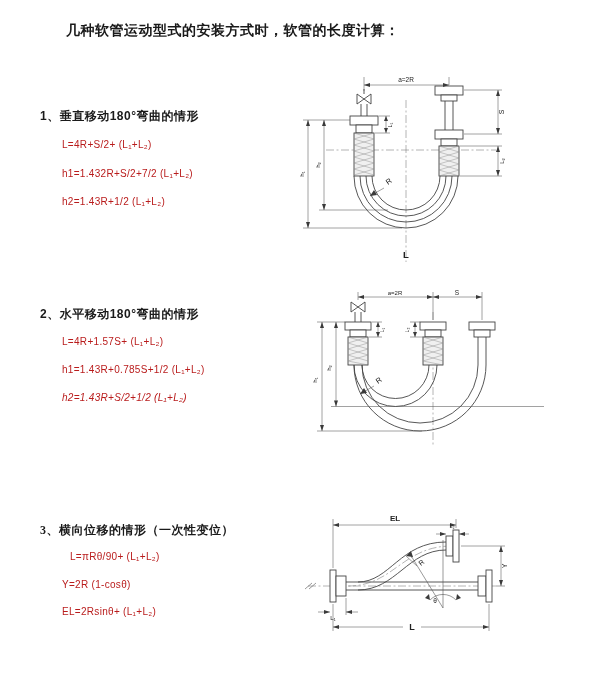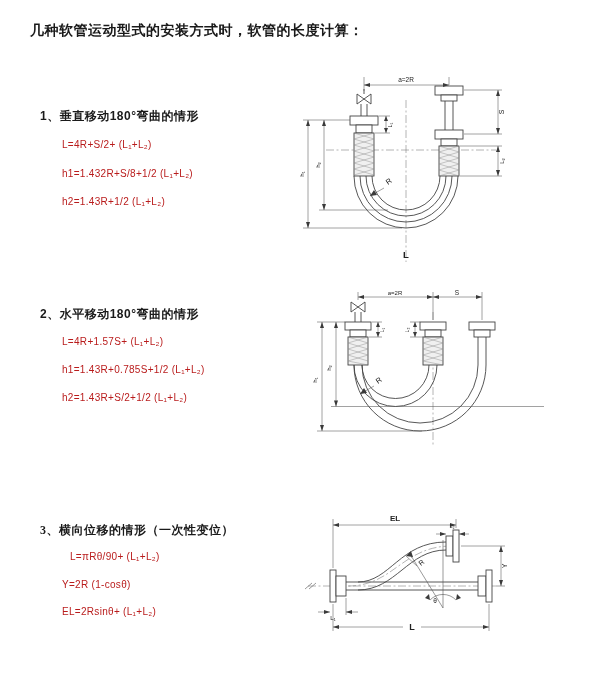--- a/index.html
+++ b/index.html
@@ -2,48 +2,48 @@
 <html><head>
 <meta charset="utf-8">
 <style>
   html,body{margin:0;padding:0;}
   body{
     width:600px;height:675px;position:relative;background:#ffffff;
     font-family:"Liberation Sans","DejaVu Sans",sans-serif;color:#1a1a1a;
     overflow:hidden;
   }
   .abs{position:absolute;white-space:nowrap;}
-  .doc-title{font-size:14px;font-weight:700;letter-spacing:.5px;}
+  .doc-title{font-size:14px;font-weight:700;letter-spacing:.5px;margin-left:36px;}
   .sec-heading{font-size:12px;font-weight:700;letter-spacing:.5px;}
   .formula{font-size:10px;font-weight:400;letter-spacing:.3px;color:#b91c1c;}
   svg{position:absolute;overflow:visible;}
   svg text{fill:#222;font-family:"Liberation Sans","DejaVu Sans",sans-serif;}
   .ln{stroke:#444;stroke-width:.9;fill:none;}
   .thin{stroke:#555;stroke-width:.6;fill:none;}
   .dim{stroke:#555;stroke-width:.55;fill:none;}
   .cl{stroke:#777;stroke-width:.55;fill:none;stroke-dasharray:8 2.5 2 2.5;}
   .hatch{stroke:#8a8a8a;stroke-width:.45;fill:none;}
   .braid{fill:#f0f0f0;stroke:#444;stroke-width:.9;}
   .fit{fill:#ffffff;stroke:#444;stroke-width:.9;}
   .ah{fill:#3a3a3a;stroke:none;}
 </style>
 </head>
 <body>
 
 <div class="abs doc-title" style="left:30px;top:22px;">几种软管运动型式的安装方式时，软管的长度计算：</div>
 
 <div class="abs sec-heading" style="left:40px;top:108px;">1、垂直移动180°弯曲的情形</div>
 <div class="abs formula" style="left:62px;top:139px;">L=4R+S/2+ (L₁+L₂)</div>
-<div class="abs formula" style="left:62px;top:168px;">h1=1.432R+S/8+1/2 (L₁+L₂)</div>
+<div class="abs formula" style="left:62px;top:168px;">h1=1.432R+S/2+7/2 (L₁+L₂)</div>
 <div class="abs formula" style="left:62px;top:196px;">h2=1.43R+1/2 (L₁+L₂)</div>
 
 <div class="abs sec-heading" style="left:40px;top:306px;">2、水平移动180°弯曲的情形</div>
 <div class="abs formula" style="left:62px;top:336px;">L=4R+1.57S+ (L₁+L₂)</div>
 <div class="abs formula" style="left:62px;top:364px;">h1=1.43R+0.785S+1/2 (L₁+L₂)</div>
-<div class="abs formula" style="left:62px;top:392px;">h2=1.43R+S/2+1/2 (L₁+L₂)</div>
+<div class="abs formula" style="left:62px;top:392px;font-style:italic;">h2=1.43R+S/2+1/2 (L₁+L₂)</div>
 
 <div class="abs sec-heading" style="left:40px;top:522px;font-family:Liberation Serif, serif;">3、横向位移的情形（一次性变位）</div>
 <div class="abs formula" style="left:62px;top:551px;margin-left:8px;">L=πRθ/90+ (L₁+L₂)</div>
 <div class="abs formula" style="left:62px;top:579px;">Y=2R (1-cosθ)</div>
 <div class="abs formula" style="left:62px;top:606px;">EL=2Rsinθ+ (L₁+L₂)</div>
 
 <svg style="left:298px;top:72px;" width="230" height="195" viewBox="0 0 230 195">
 
   <path class="cl" d="M108,28 V190 M28,78 H198"></path>
 

